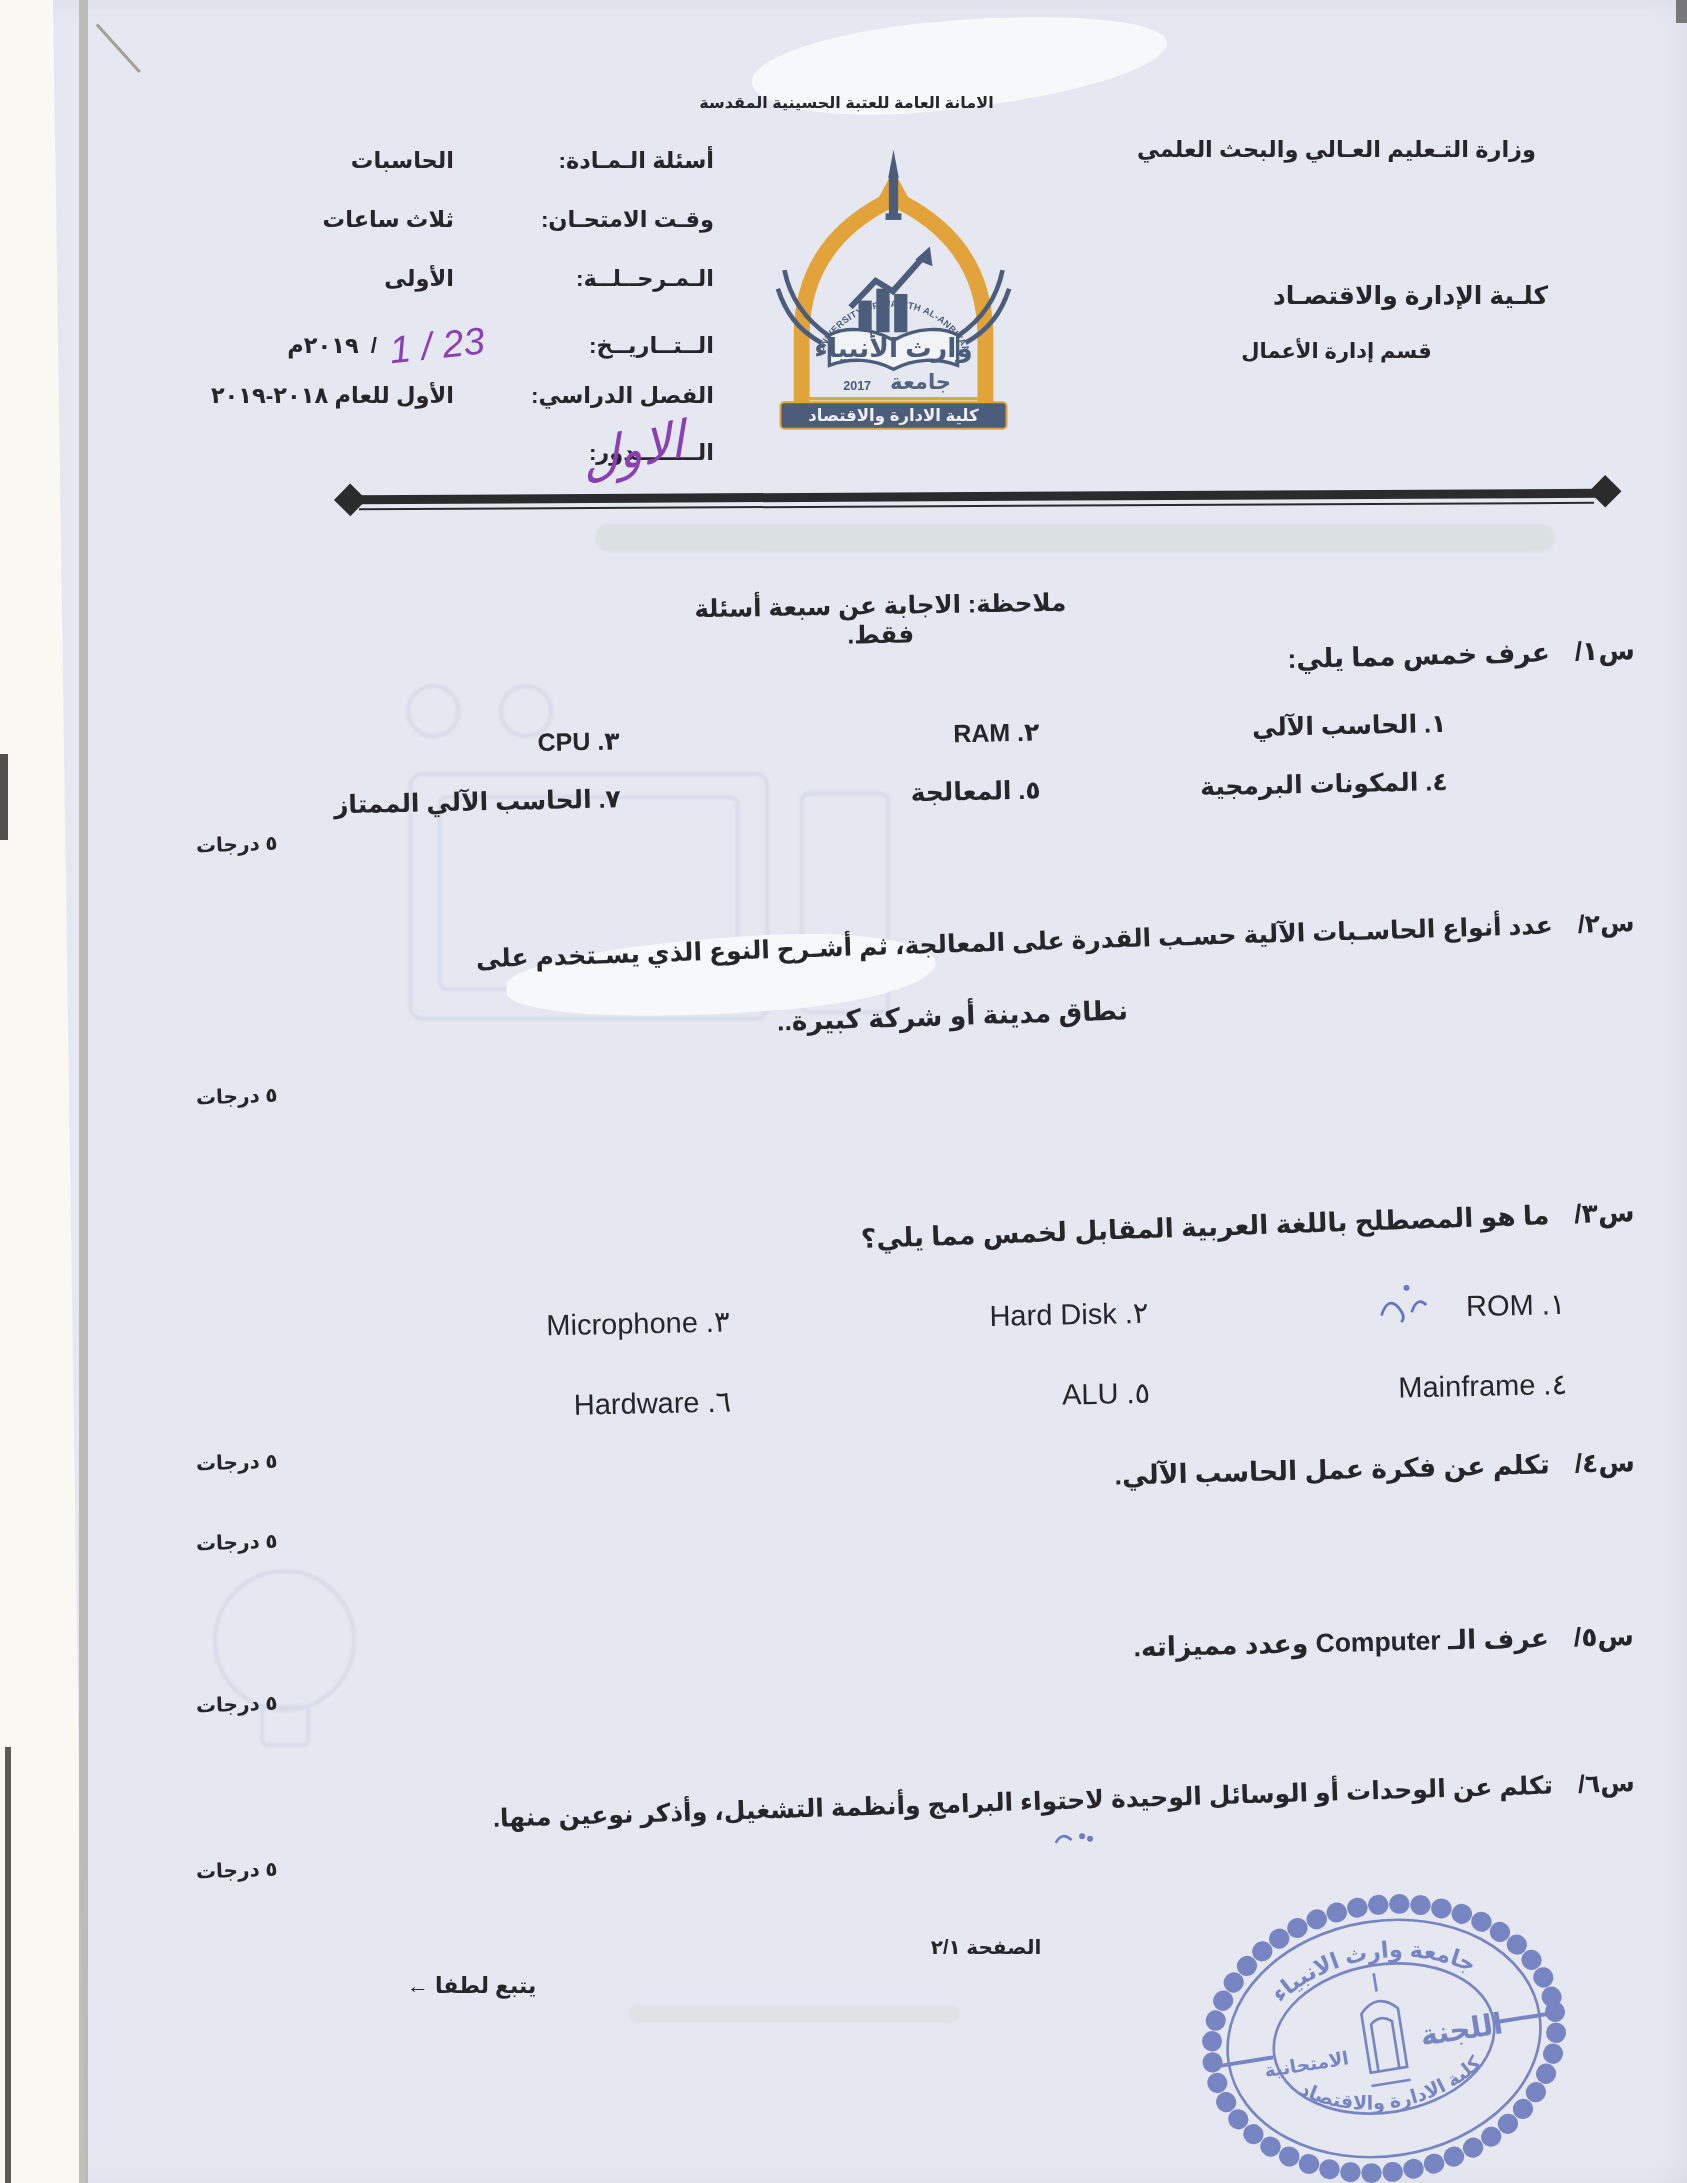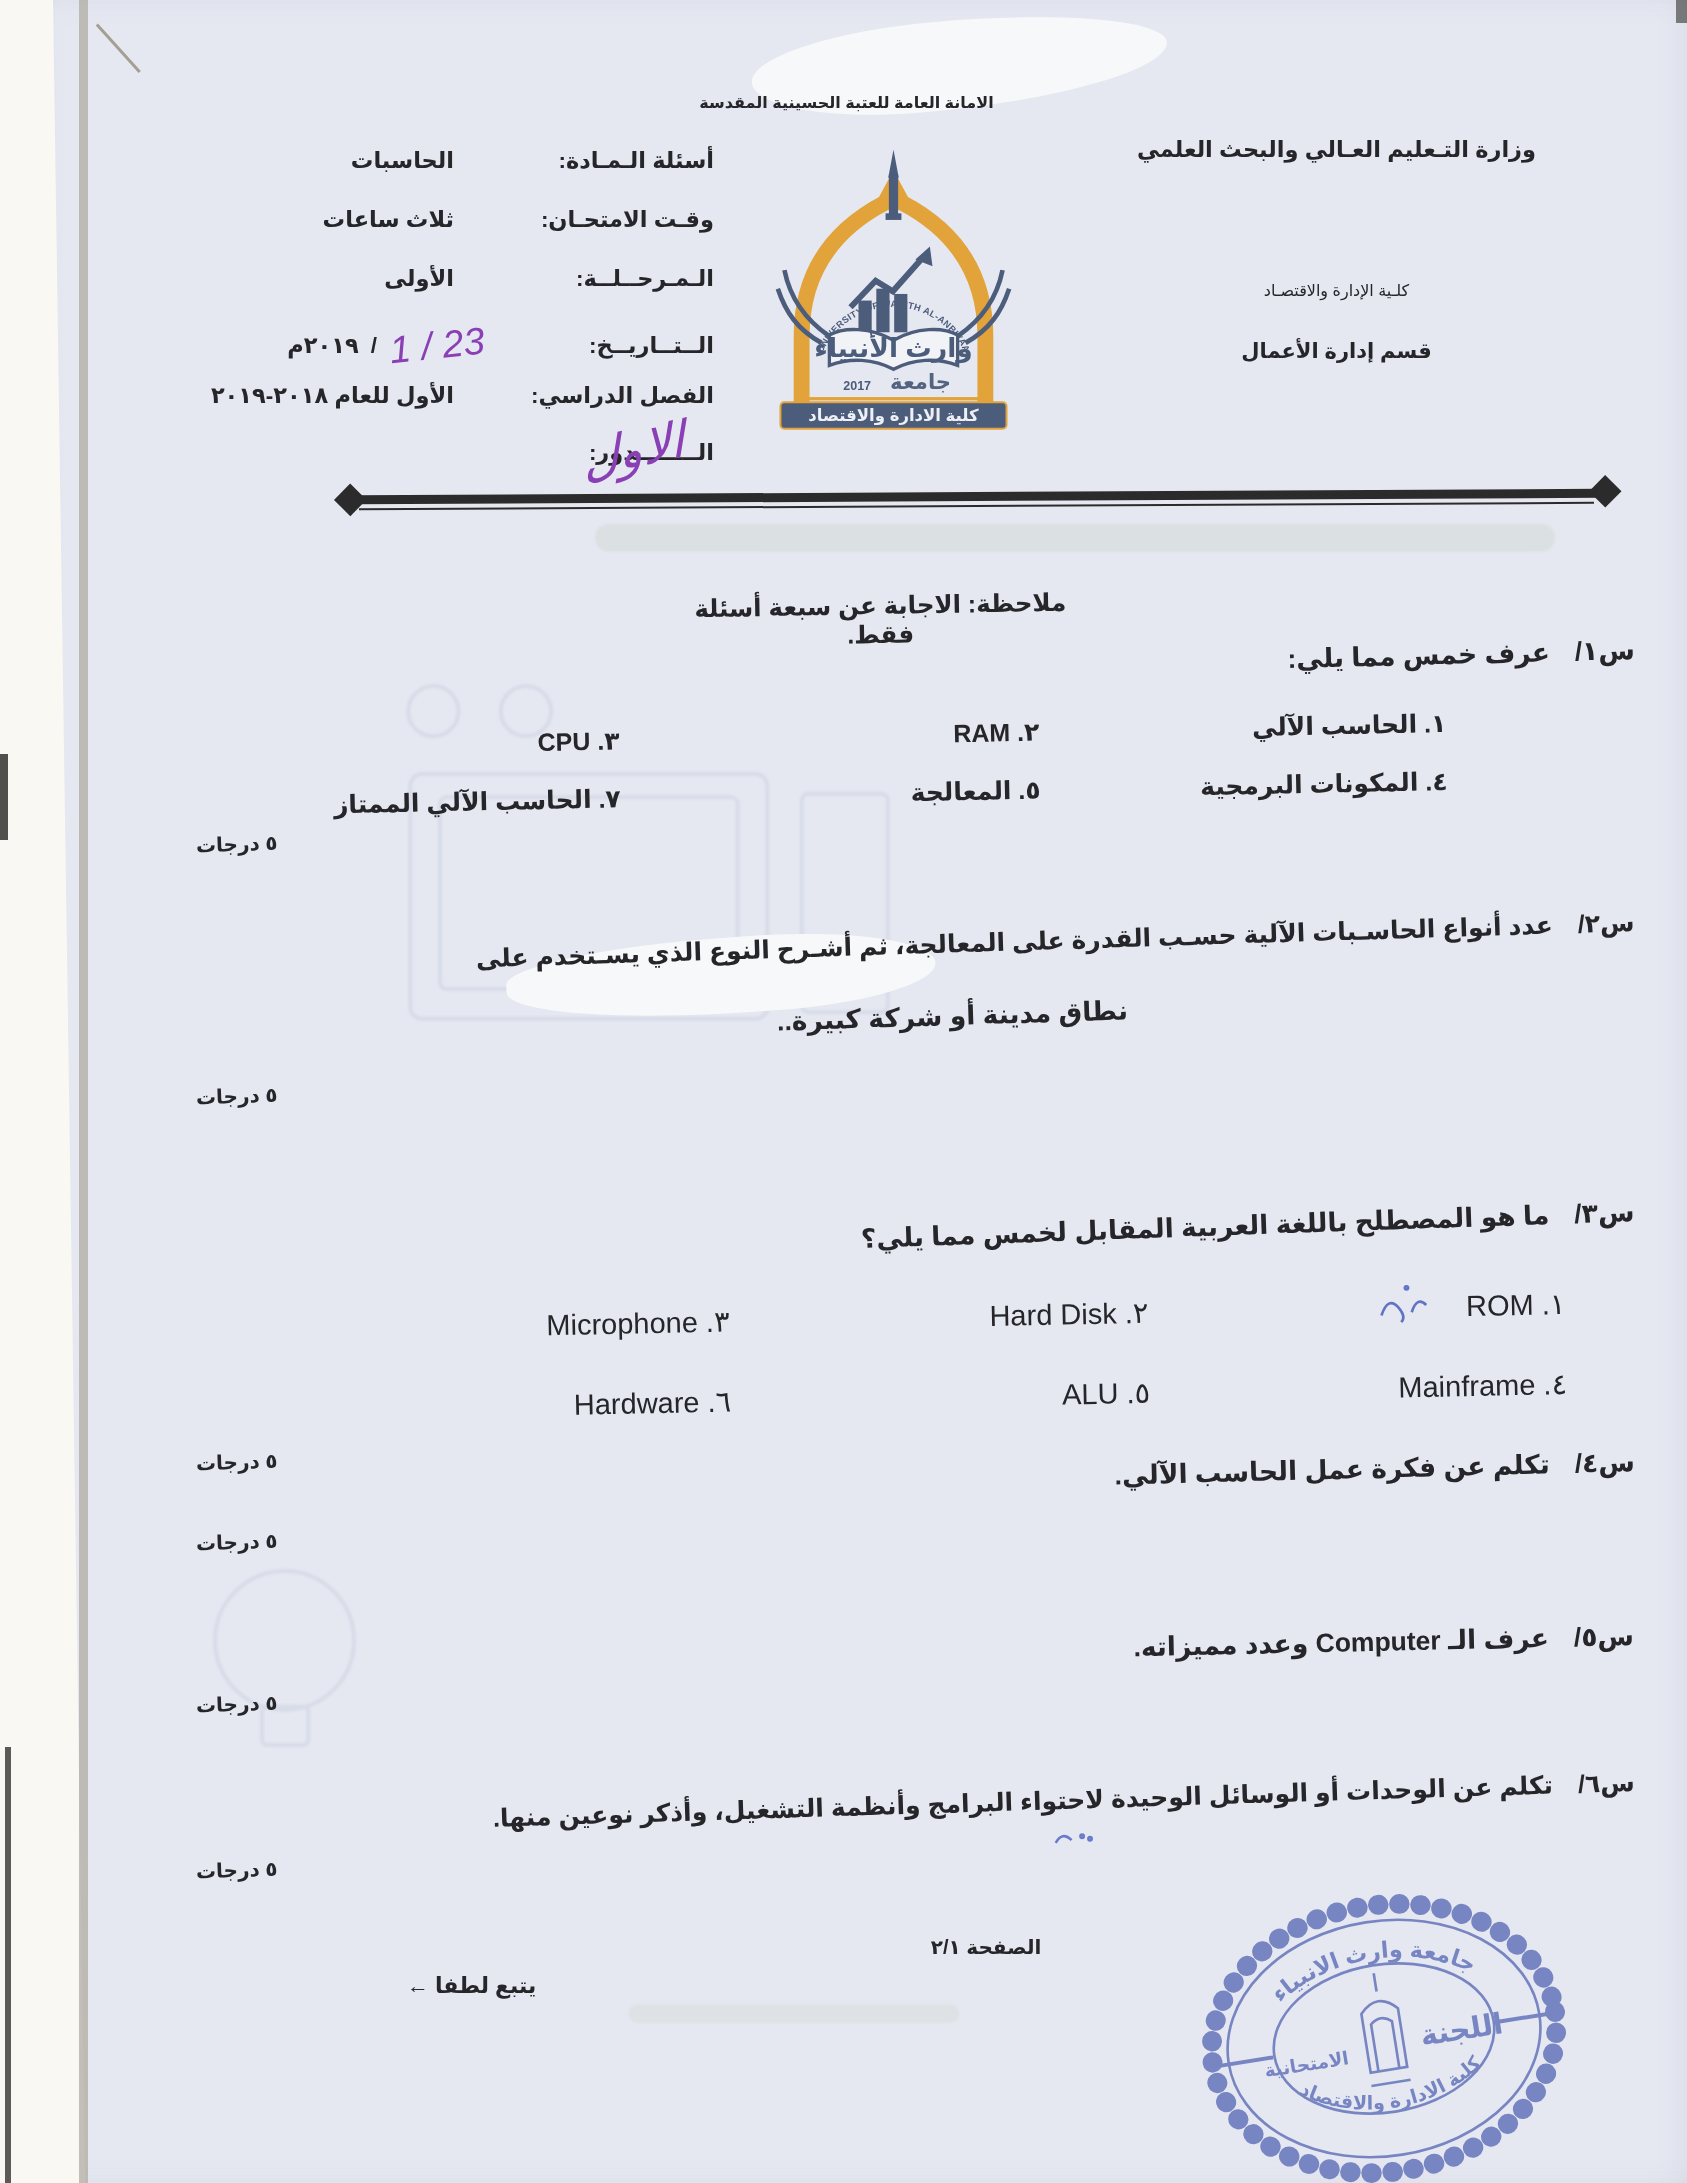--- a/index.html
+++ b/index.html
@@ -71,21 +71,21 @@
     <rect x="900" y="792" width="1450" height="42" rx="20" fill="#cfd8d0" opacity="0.45"></rect>
     <rect x="950" y="3030" width="500" height="28" rx="14" fill="#d3d8cf" opacity="0.35"></rect>
   </svg>
 
   <div class="whiteout" style="left:751px;top:20px;width:417px;height:89px;border-radius:45% 55% 60% 40%/50% 45% 55% 50%;transform:rotate(-5deg);"></div>
   <div class="whiteout" style="left:506px;top:938px;width:430px;height:76px;border-radius:55% 45% 40% 60%/45% 55% 50% 50%;transform:rotate(-4deg);"></div>
 
   <div class="txt b center rtl" style="left:615px;top:93px;width:463px;font-size:16px;">الامانة العامة للعتبة الحسينية المقدسة</div>
 
   <div class="txt center rtl" style="left:1085px;top:136px;width:503px;font-size:22.5px;font-weight:600;">وزارة التـعليم العـالي والبحث العلمي</div>
-  <div class="txt center rtl" style="left:1125px;top:281px;width:423px;font-size:16px;font-weight:400;">كلـية الإدارة والاقتصـاد</div>
+  <div class="txt center rtl" style="left:1125px;top:281px;width:423px;font-size:25px;font-weight:700;text-align:right;">كلـية الإدارة والاقتصـاد</div>
   <div class="txt center rtl" style="left:1158px;top:339px;width:357px;font-size:21px;font-weight:600;">قسم إدارة الأعمال</div>
 
   <svg class="txt" style="left:758px;top:147px;" width="271" height="286" viewBox="0 0 410 432">
     <defs>
       <path id="lg-arc" d="M 98 310 A 118 118 0 0 1 312 310"></path>
     </defs>
     <path d="M 66 402 L 66 286 Q 66 150 192 84 L 205 60 L 218 84 Q 344 150 344 286 L 344 402" fill="none" stroke="#e2a33a" stroke-width="24" stroke-linecap="round"></path>
     <g fill="#4c5d7c">
       <polygon points="205,4 213,46 197,46"></polygon>
       <rect x="198" y="42" width="14" height="62"></rect>

